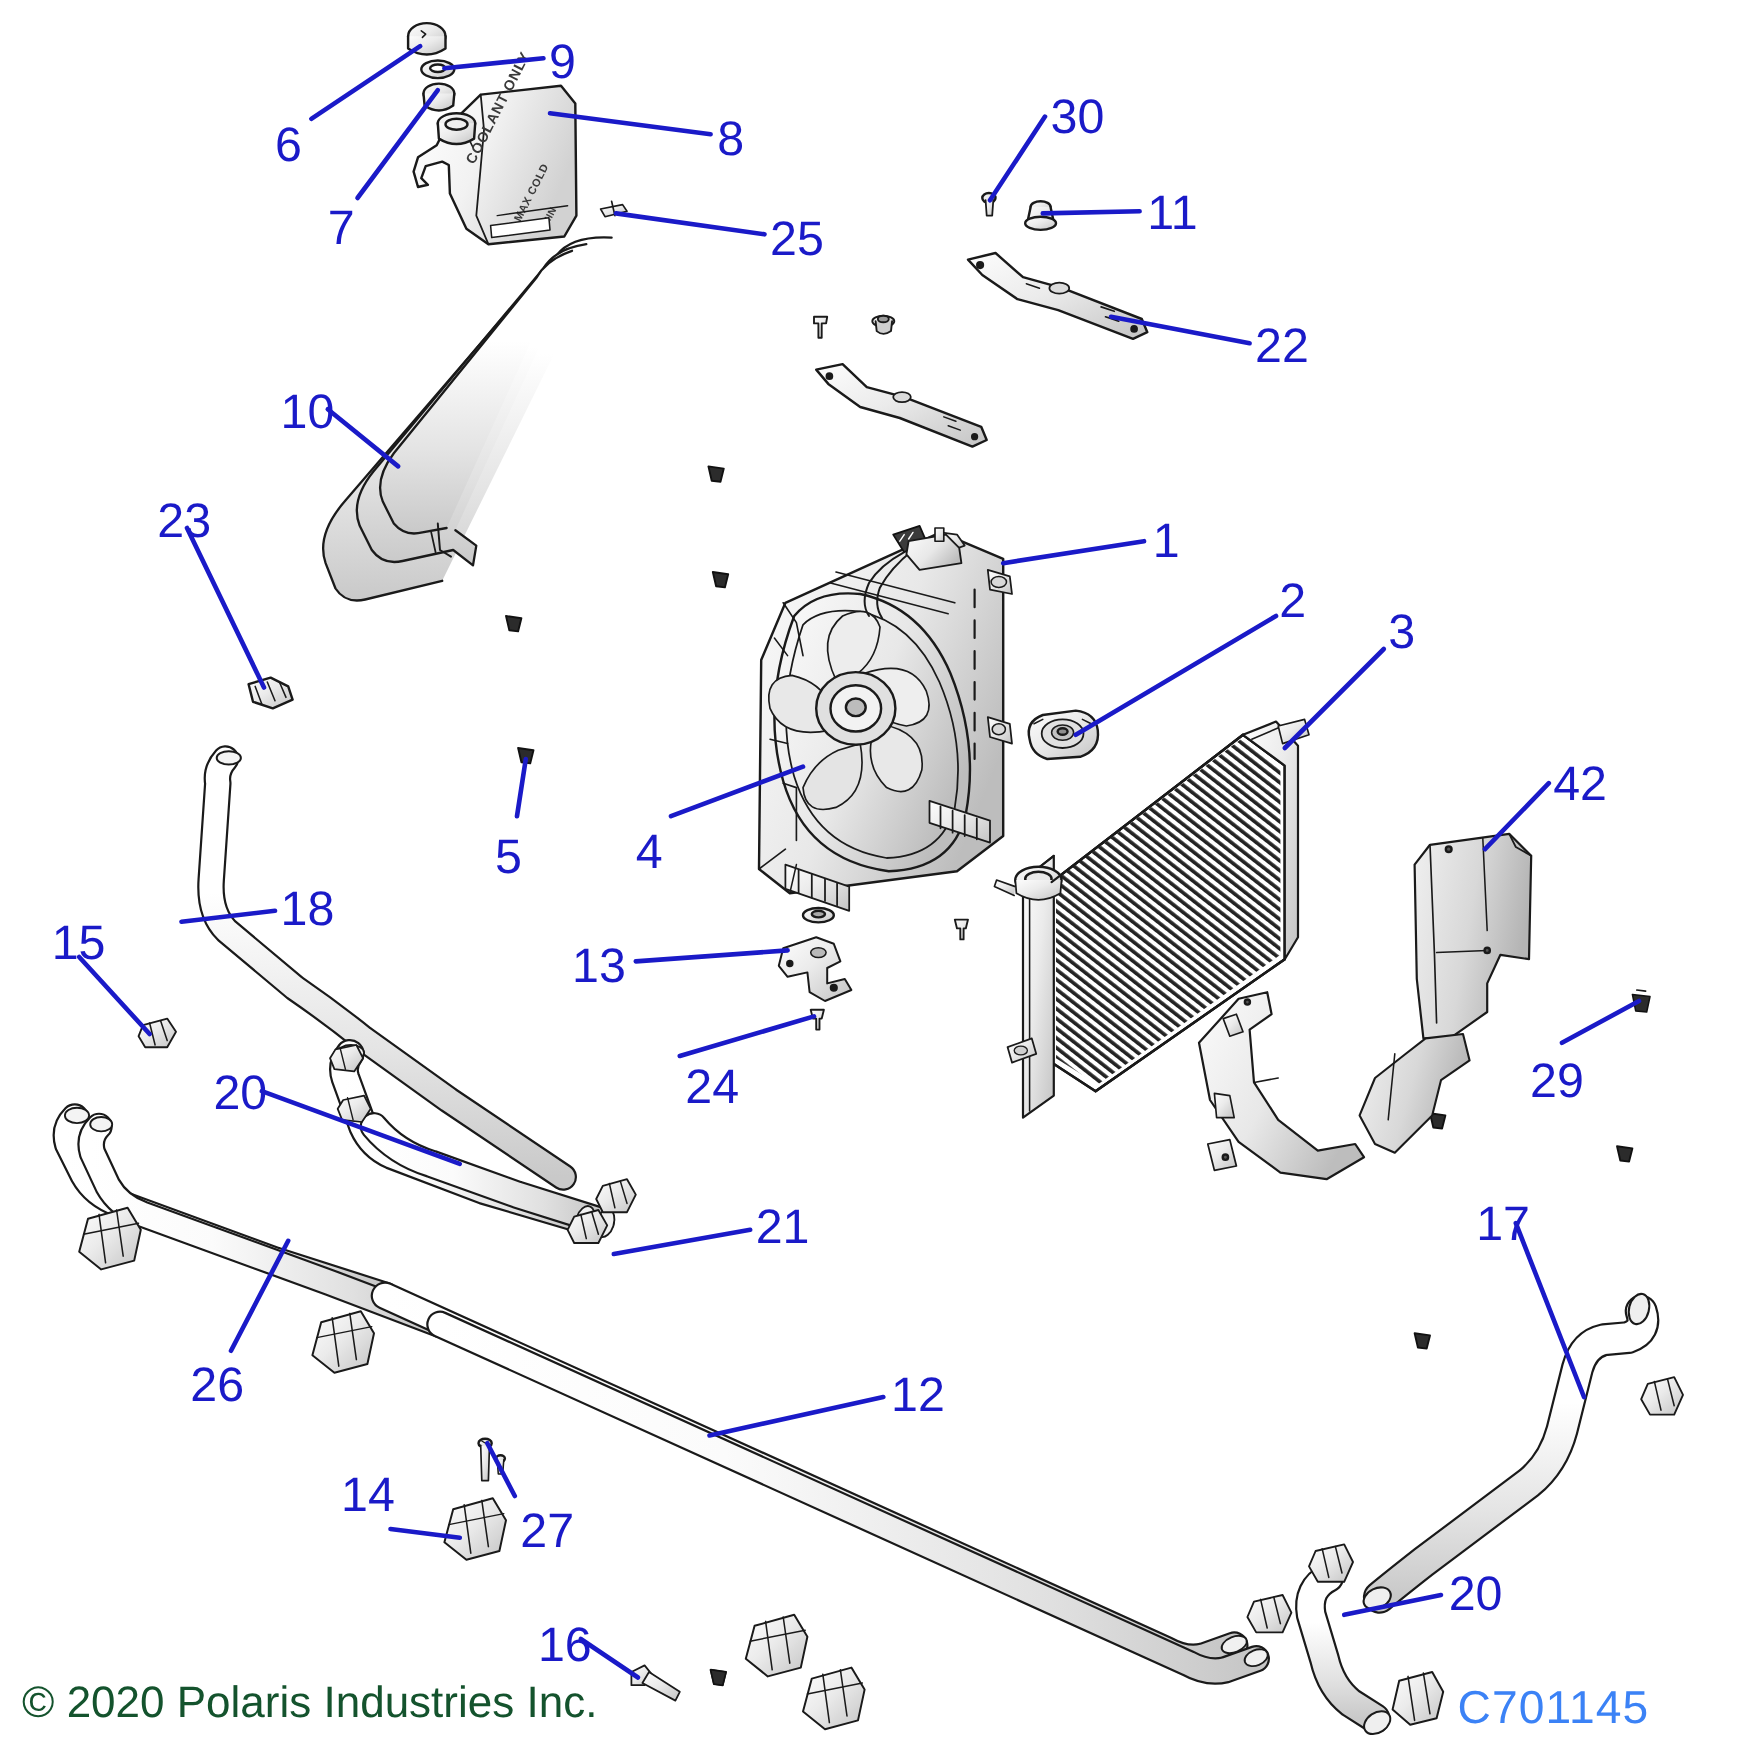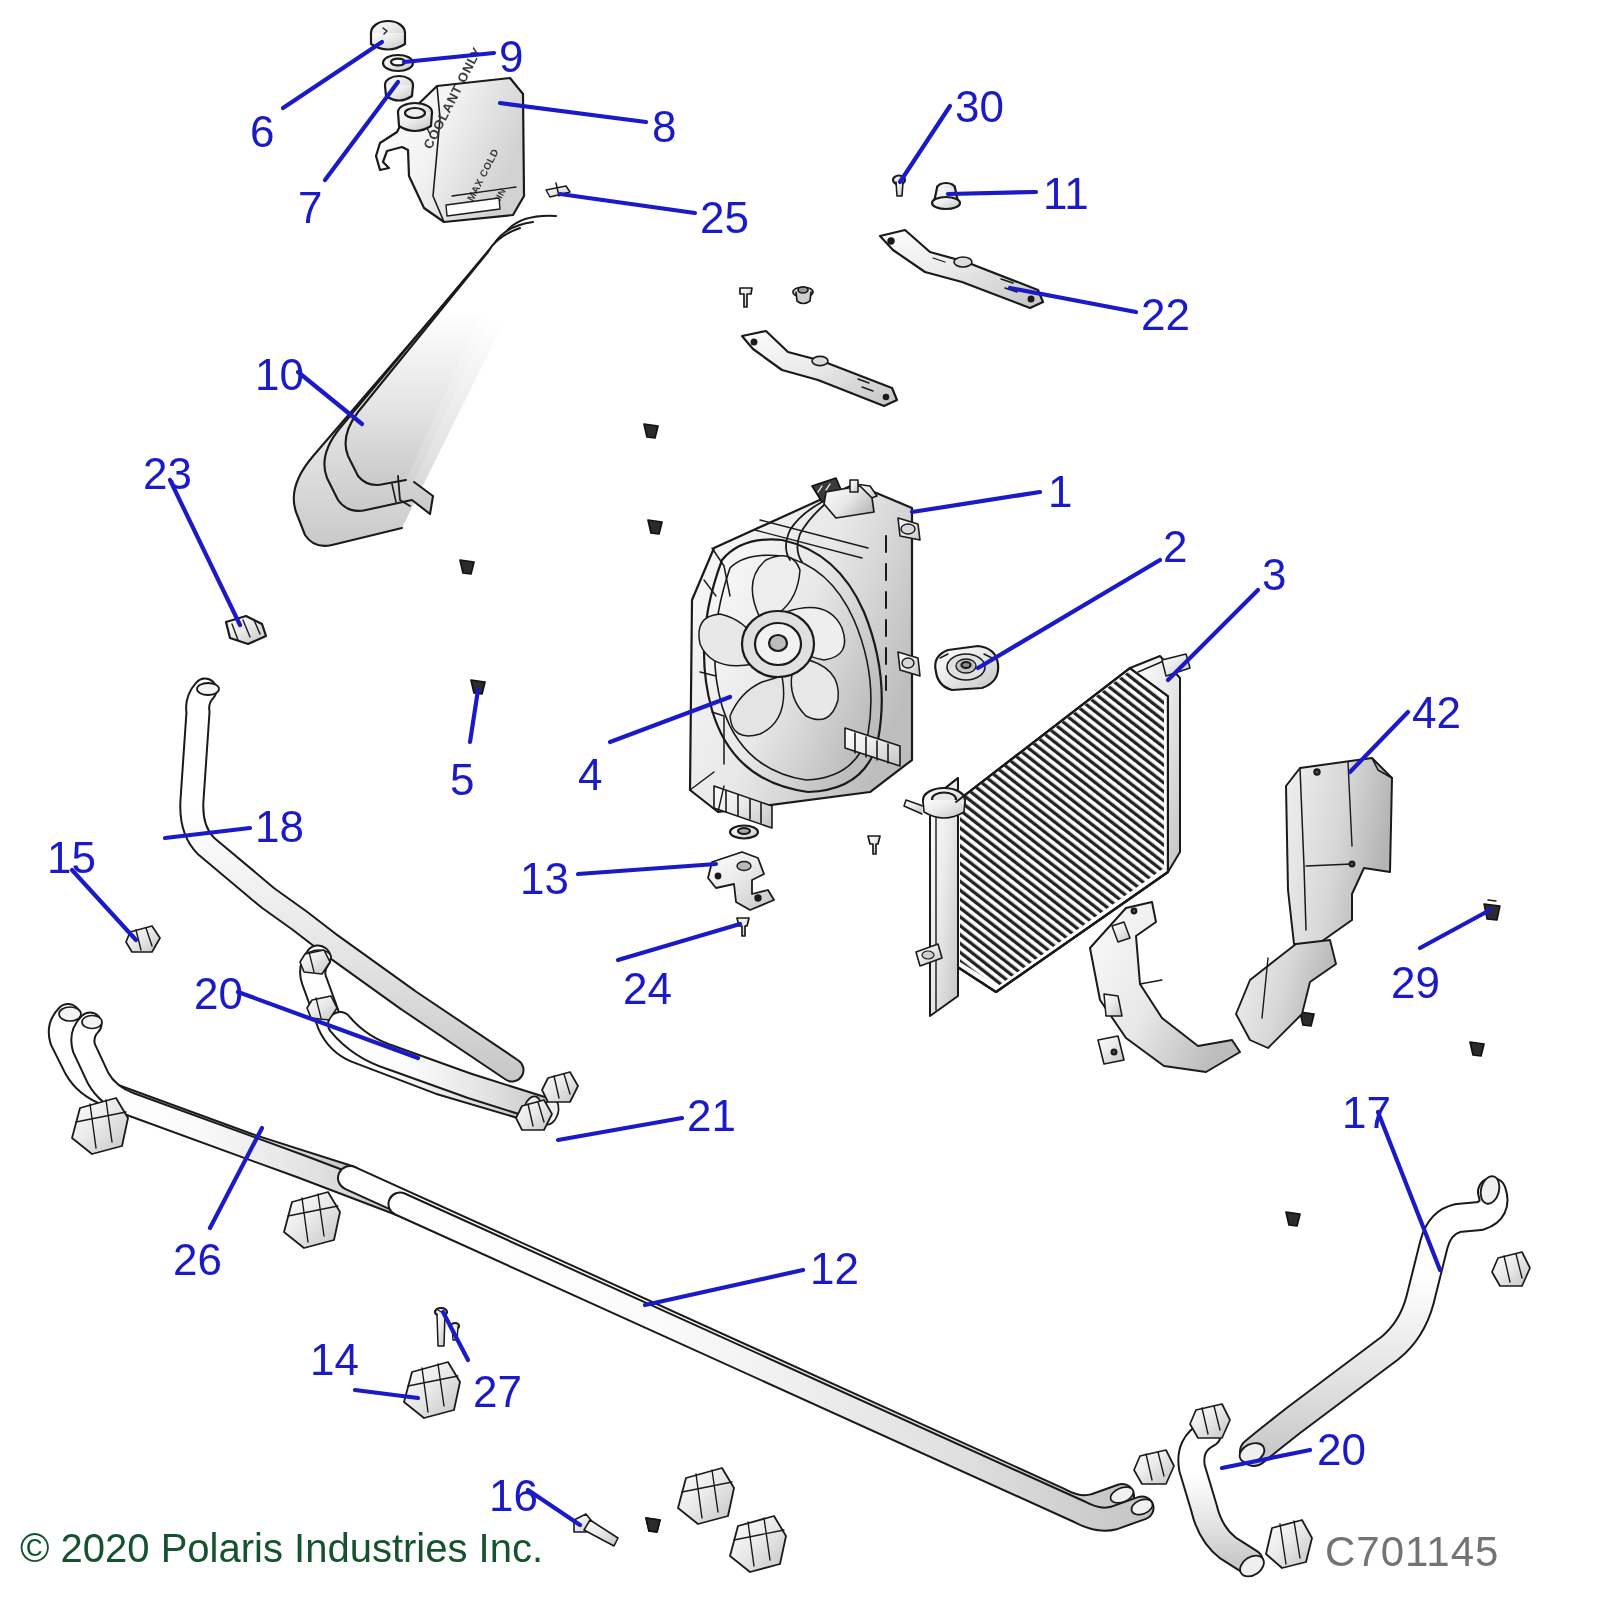--- a/index.html
+++ b/index.html
@@ -29,21 +29,21 @@
     left:20px;top:1526px;
     color:#14532d;
     font-family:"Liberation Sans","DejaVu Sans",sans-serif;
     font-size:40px;
     font-weight:400;
     white-space:nowrap;
   }
   .docnum{
     position:absolute;
     left:1325px;top:1528px;
-    color:#737373;
+    color:#3b82f6;
     font-family:"Liberation Sans","DejaVu Sans",sans-serif;
     font-size:42px;
     letter-spacing:1px;
     white-space:nowrap;
   }
 </style>
 </head>
 <body>
 
 <div id="sheet">

